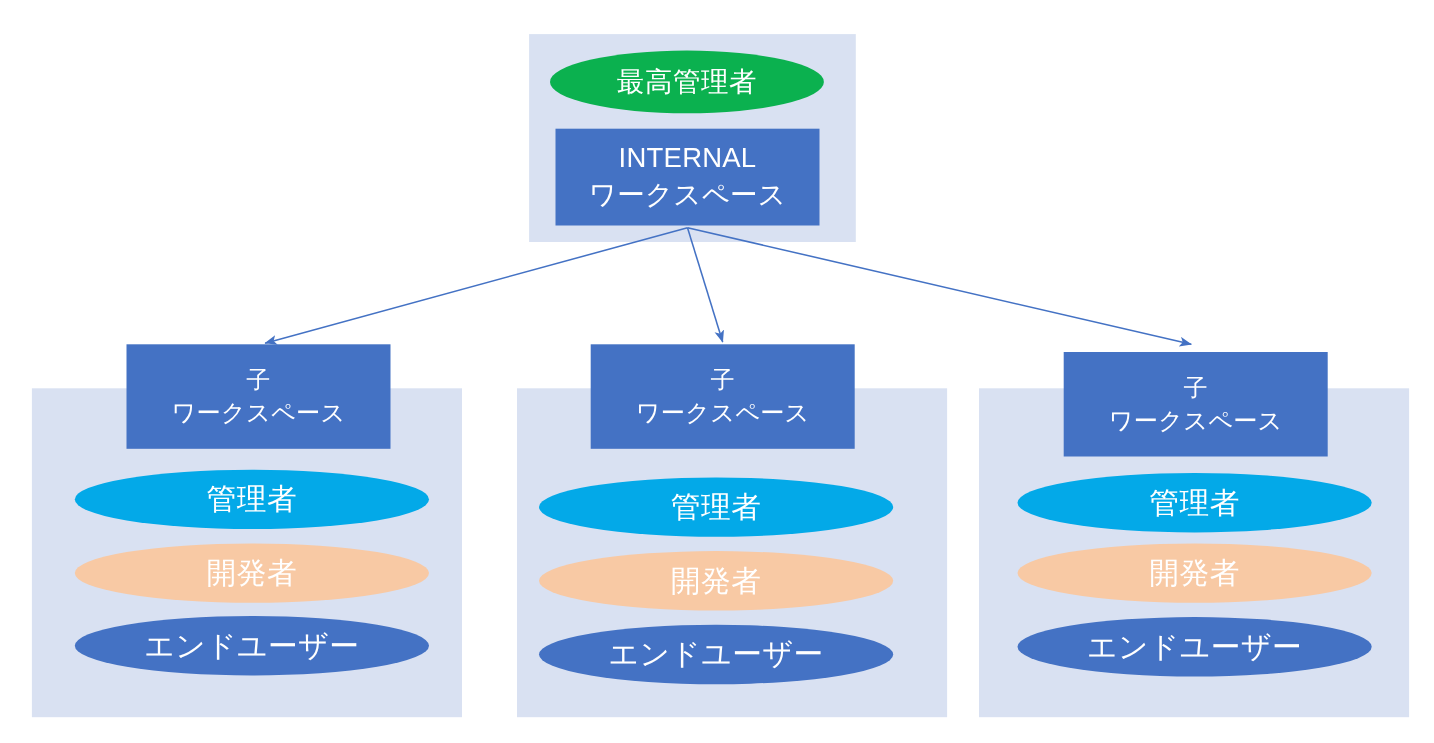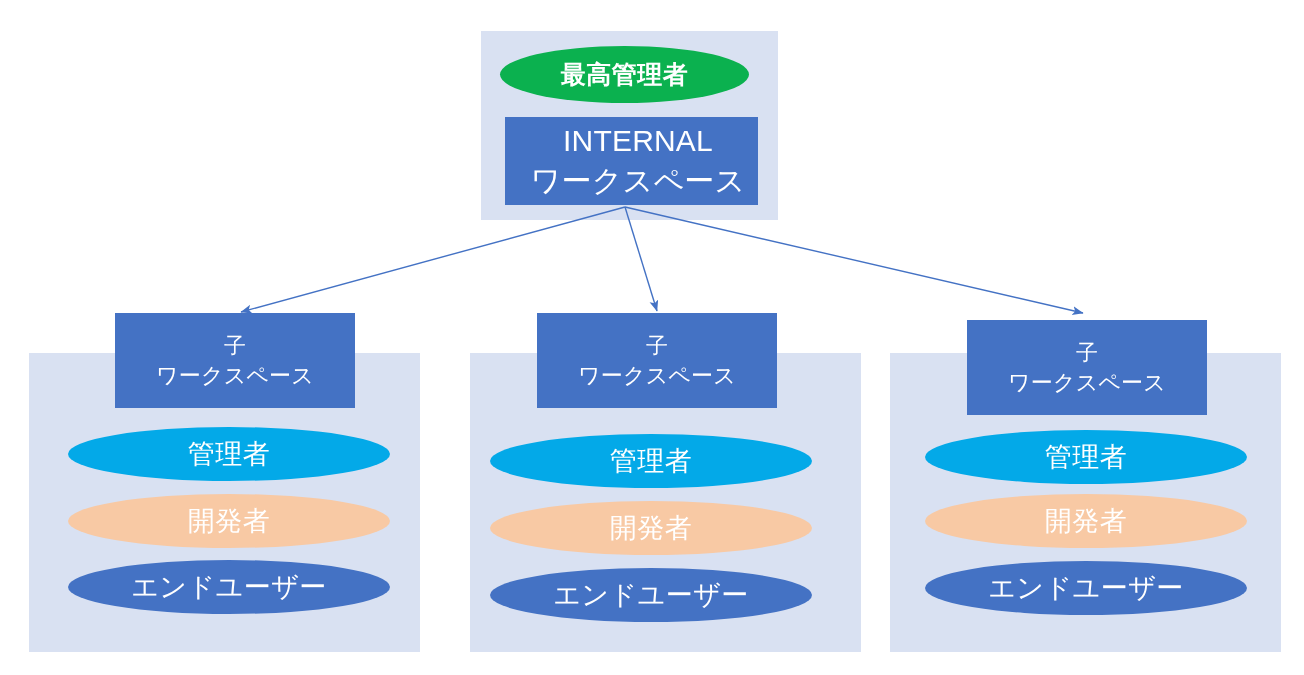--- a/index.html
+++ b/index.html
@@ -36,22 +36,21 @@
     color: #ffffff;
     display: flex;
     align-items: center;
     justify-content: center;
     text-align: center;
     line-height: 1.32;
     white-space: pre-line;
     letter-spacing: 0.2px;
   }
   .rect-internal {
-    font-size: 30px;
-    padding-left: 13px;
+    font-size: 25px;
   }
   .rect-child {
     font-size: 22px;
   }
 
   
   .ellipse {
     position: absolute;
     border-radius: 50%;
     display: flex;
@@ -78,21 +77,21 @@
     pointer-events: none;
   }
 </style>
 </head>
 <body>
 
 <div id="diagram-canvas">
 
   <div class="panel" style="left:481px; top:31px; width:297px; height:189px;"></div>
 
-  <div class="ellipse ellipse-top" style="left:500px; top:46px; width:249px; height:57px; background:#0bb14f;font-weight:bold;">最高管理者</div>
+  <div class="ellipse ellipse-top" style="left:500px; top:46px; width:249px; height:57px; background:#0bb14f;">最高管理者</div>
 
   <div class="rect rect-internal" style="left:505px; top:117px; width:240px; height:88px;">INTERNAL
 ワークスペース</div>
 
   <svg id="arrow-layer" viewBox="0 0 1304 675" xmlns="http://www.w3.org/2000/svg">
     <defs>
       <marker id="ahead" markerWidth="9" markerHeight="9" refX="7.6" refY="3.2" orient="auto" markerUnits="strokeWidth">
         <path d="M0,0 L8,3.2 L0,6.4 L1.9,3.2 z" fill="#4472c4"></path>
       </marker>
     </defs>

